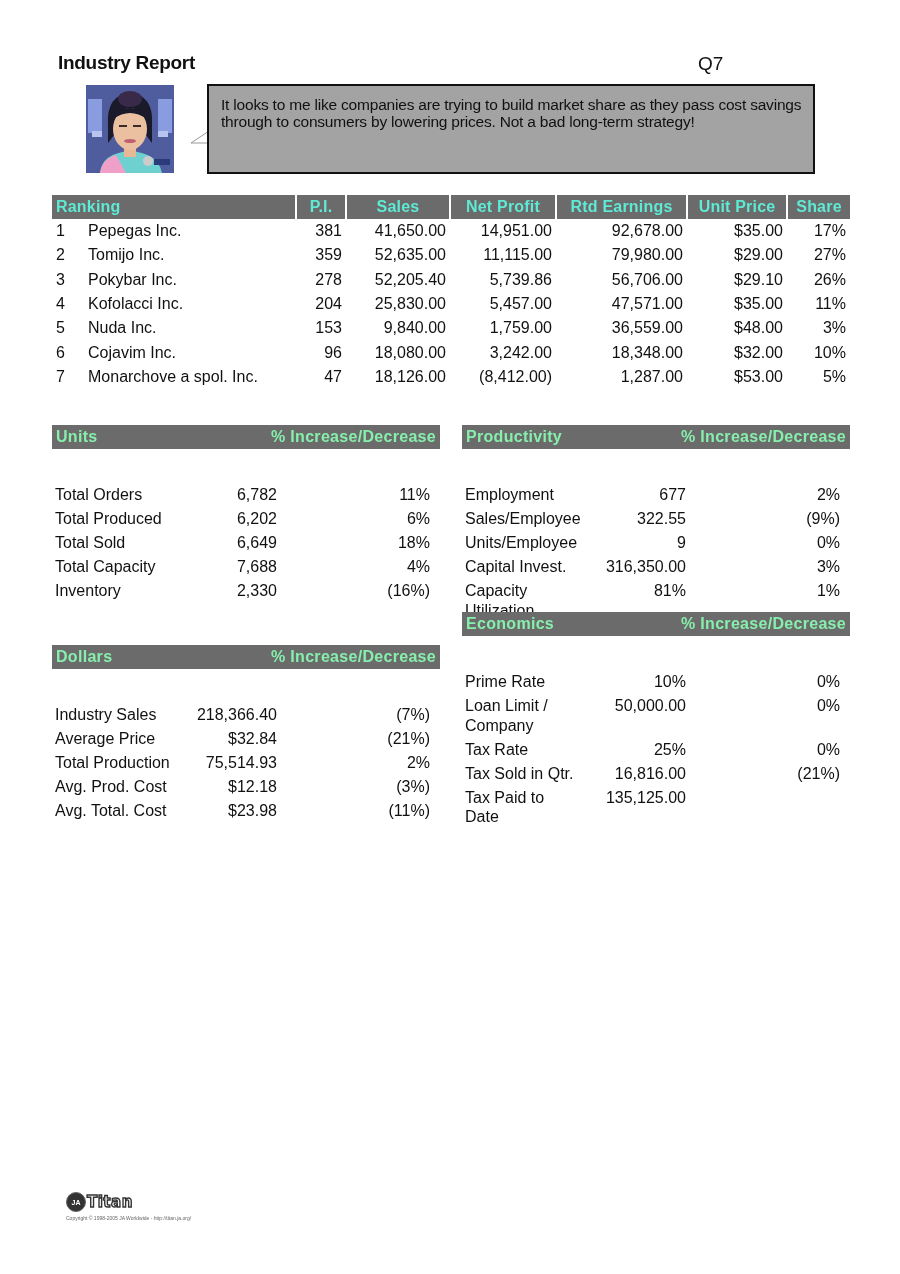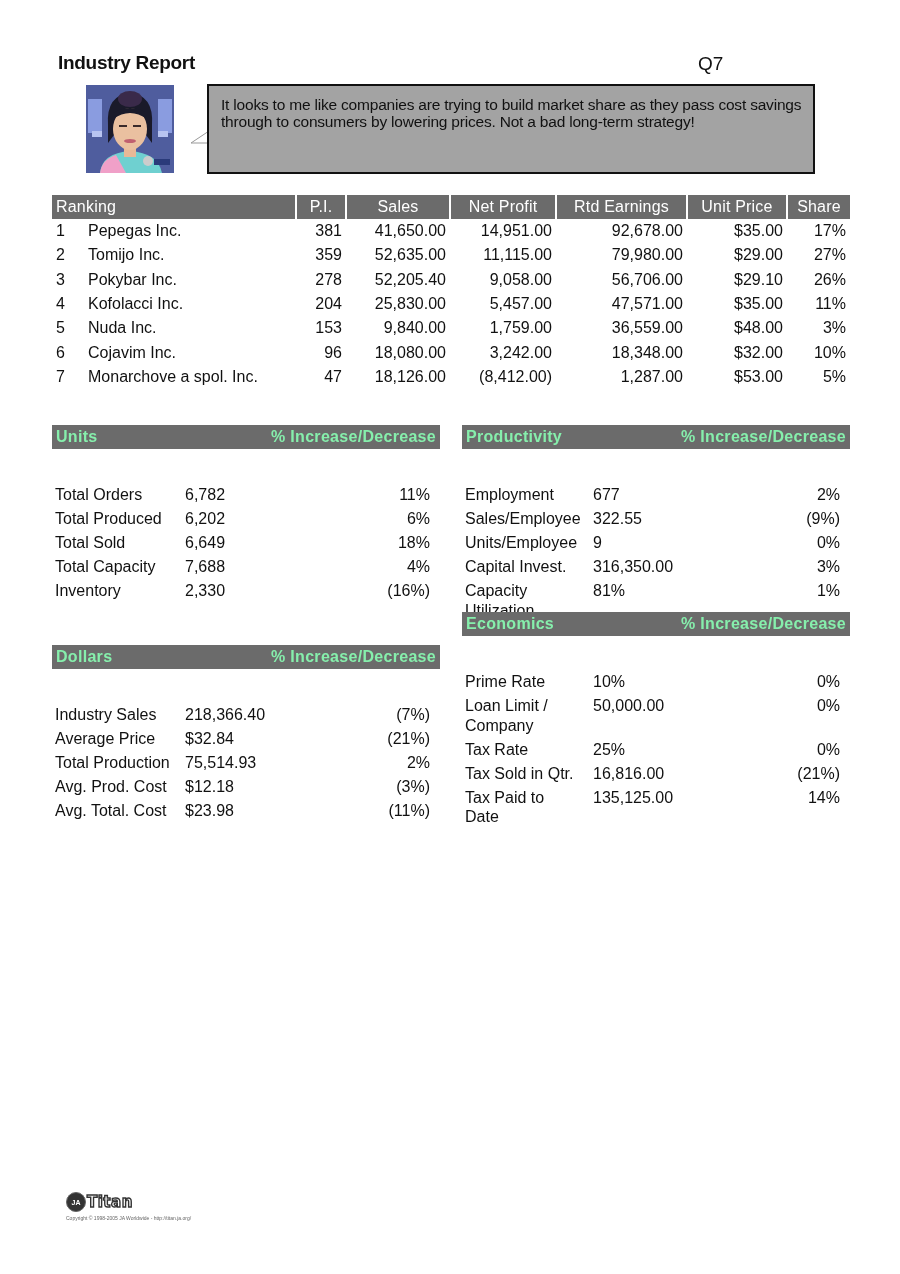--- a/index.html
+++ b/index.html
@@ -5,33 +5,33 @@
   html, body { margin:0; padding:0; background:#ffffff; }
   body { width:900px; height:1274px; position:relative; font-family:"Liberation Sans", sans-serif; color:#111; overflow:hidden; }
   .title { position:absolute; left:58px; top:52px; font-size:19px; font-weight:bold; letter-spacing:-0.3px; }
   .quarter { position:absolute; left:698px; top:53px; font-size:19px; }
   .avatar { position:absolute; left:86px; top:85px; width:88px; height:88px; overflow:hidden; background:#5a6aa8; }
   .bubble { position:absolute; left:207px; top:84px; width:604px; height:86px; border:2px solid #111; background:#a3a3a3; }
   .bubble-text { position:absolute; left:12px; top:10px; right:8px; font-size:15.5px; line-height:17px; letter-spacing:-0.2px; }
   .bubble-tail { position:absolute; left:190px; top:130px; width:20px; height:18px; }
 
   .rank { position:absolute; left:52px; top:195px; width:798px; border-collapse:collapse; font-size:16px; }
-  .rank th { background:#6b6b6b; color:#ffffff; font-weight:normal; height:24px; padding:0 4px; border-left:2px solid #fff; font-size:16px; letter-spacing:0.2px; }
+  .rank th { background:#6b6b6b; color:#5eead4; font-weight:bold; height:24px; padding:0 4px; border-left:2px solid #fff; font-size:16px; letter-spacing:0.2px; }
   .rank th:first-child { border-left:none; text-align:left; }
   .rank td { height:24.3px; padding:0 4px; white-space:nowrap; }
   .num { text-align:right; }
   .c-rank { width:24px; text-align:left; }
   .hdr-rank { text-align:left; }
 
   .section { position:absolute; }
   .sec-head { background:#6b6b6b; color:#86efac; font-weight:bold; font-size:16px; height:24px; line-height:24px; padding:0 4px; display:flex; justify-content:space-between; letter-spacing:0.3px; }
   .rows { margin-top:36px; }
   .row { display:flex; font-size:16px; line-height:19.5px; margin-bottom:4.5px; }
   .row .lbl { flex:none; }
-  .row .val { flex:none; }
+  .row .val { flex:none; text-align:right; }
   .row .chg { flex:1; text-align:right; padding-right:10px; }
 
   .logo { position:absolute; left:66px; top:1192px; }
   .logo-main { display:flex; align-items:center; }
   .logo-badge { width:18px; height:18px; border-radius:50%; background:#333; color:#fff; font-size:7px; font-weight:bold; display:flex; align-items:center; justify-content:center; border:1px solid #666; }
   .logo-text { font-size:15px; font-weight:bold; color:#fff; -webkit-text-stroke:1.4px #333; letter-spacing:0.5px; margin-left:1px; font-family:"DejaVu Sans", sans-serif; }
   .logo-copy { font-size:5px; color:#666; margin-top:3px; }
 </style>
 </head>
 <body>
@@ -99,21 +99,21 @@
       <td class="num">11,115.00</td>
       <td class="num">79,980.00</td>
       <td class="num">$29.00</td>
       <td class="num">27%</td>
     </tr>
     <tr>
       <td class="c-rank">3</td>
       <td>Pokybar Inc.</td>
       <td class="num">278</td>
       <td class="num">52,205.40</td>
-      <td class="num">9,058.00</td>
+      <td class="num">5,739.86</td>
       <td class="num">56,706.00</td>
       <td class="num">$29.10</td>
       <td class="num">26%</td>
     </tr>
     <tr>
       <td class="c-rank">4</td>
       <td>Kofolacci Inc.</td>
       <td class="num">204</td>
       <td class="num">25,830.00</td>
       <td class="num">5,457.00</td>
@@ -278,21 +278,20 @@
         <span class="chg">0%</span>
       </div>
     <div class="row">
         <span class="lbl" style="width:128px;padding-left:3px">Tax Sold in Qtr.</span>
         <span class="val" style="width:93px">16,816.00</span>
         <span class="chg">(21%)</span>
       </div>
     <div class="row">
         <span class="lbl" style="width:95px;padding-left:3px;margin-right:33px">Tax Paid to Date</span>
         <span class="val" style="width:93px">135,125.00</span>
-        <span class="chg">14%</span>
       </div>
   </div>
 </div>
 
 <div class="logo">
   <div class="logo-main">
     <span class="logo-badge">JA</span>
     <span class="logo-text">Titan</span>
   </div>
   <div class="logo-copy">Copyright © 1998-2005 JA Worldwide - http://titan.ja.org/</div>

